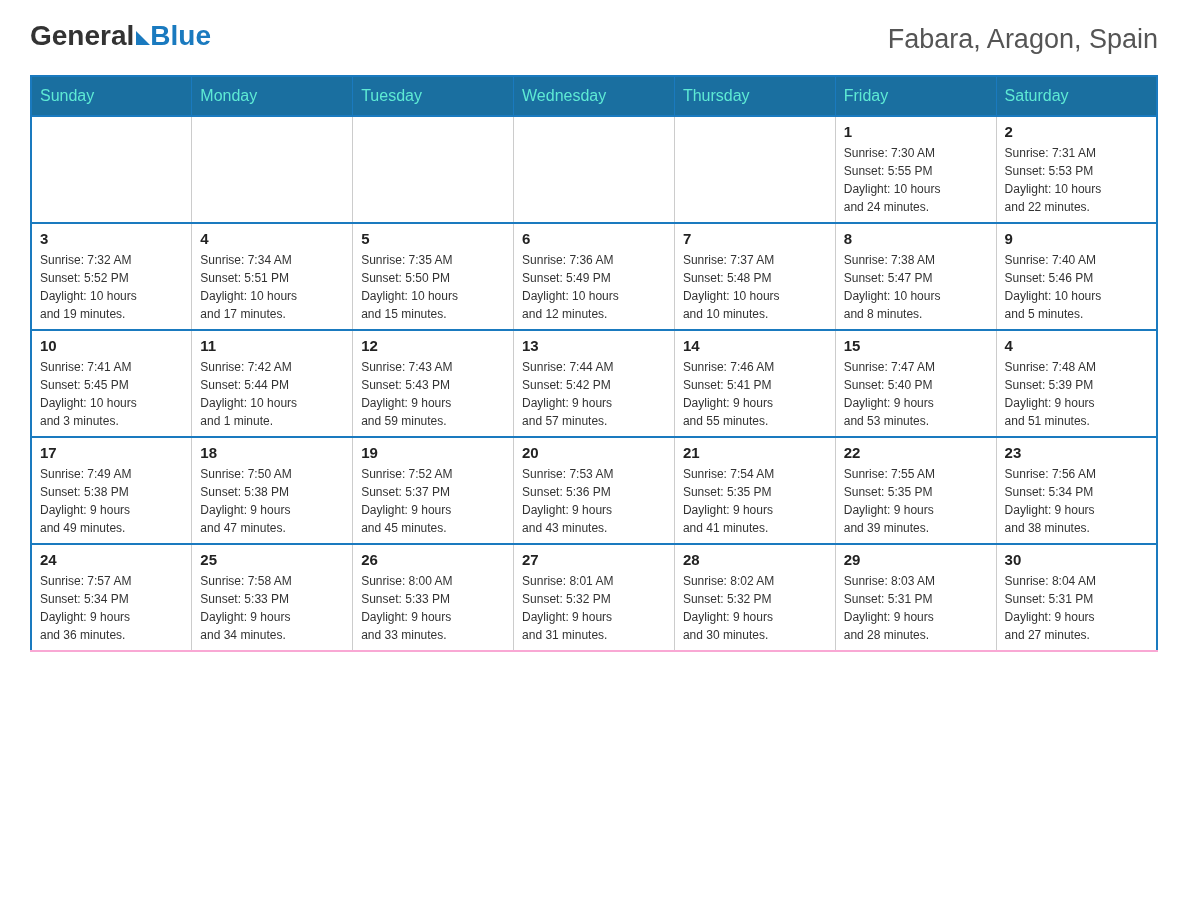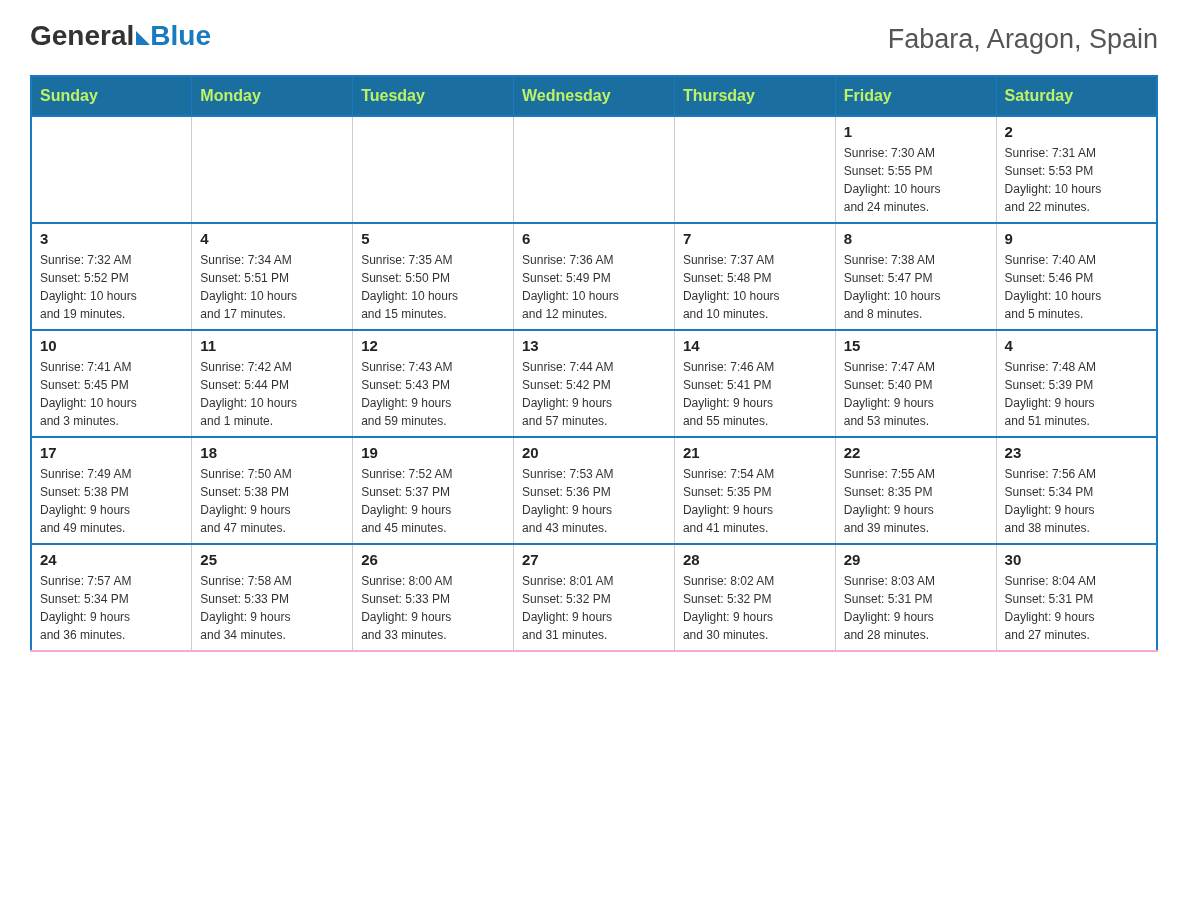--- a/index.html
+++ b/index.html
@@ -31,23 +31,23 @@
       color: #555;
       margin-top: 4px;
     }
     .calendar {
       width: 100%;
       border-collapse: collapse;
       border: 2px solid #1a7abf;
     }
     .calendar th {
       background-color: #1a6fa0;
-      color: #bef264;
+      color: #5eead4;
       font-size: 16px;
-      font-weight: bold;
+      font-weight: normal;
       padding: 10px 8px;
       text-align: left;
       border: 1px solid #1a7abf;
     }
     .calendar td {
       vertical-align: top;
       border: 1px solid #ccc;
       padding: 6px 8px;
       width: 14.28%;
       min-height: 100px;
@@ -294,21 +294,21 @@
         <td>
           <div class="day-num">21</div>
           <div class="day-info" style="white-space: pre-line;">Sunrise: 7:54 AM
 Sunset: 5:35 PM
 Daylight: 9 hours
 and 41 minutes.</div>
         </td>
         <td>
           <div class="day-num">22</div>
           <div class="day-info" style="white-space: pre-line;">Sunrise: 7:55 AM
-Sunset: 8:35 PM
+Sunset: 5:35 PM
 Daylight: 9 hours
 and 39 minutes.</div>
         </td>
         <td>
           <div class="day-num">23</div>
           <div class="day-info" style="white-space: pre-line;">Sunrise: 7:56 AM
 Sunset: 5:34 PM
 Daylight: 9 hours
 and 38 minutes.</div>
         </td>

